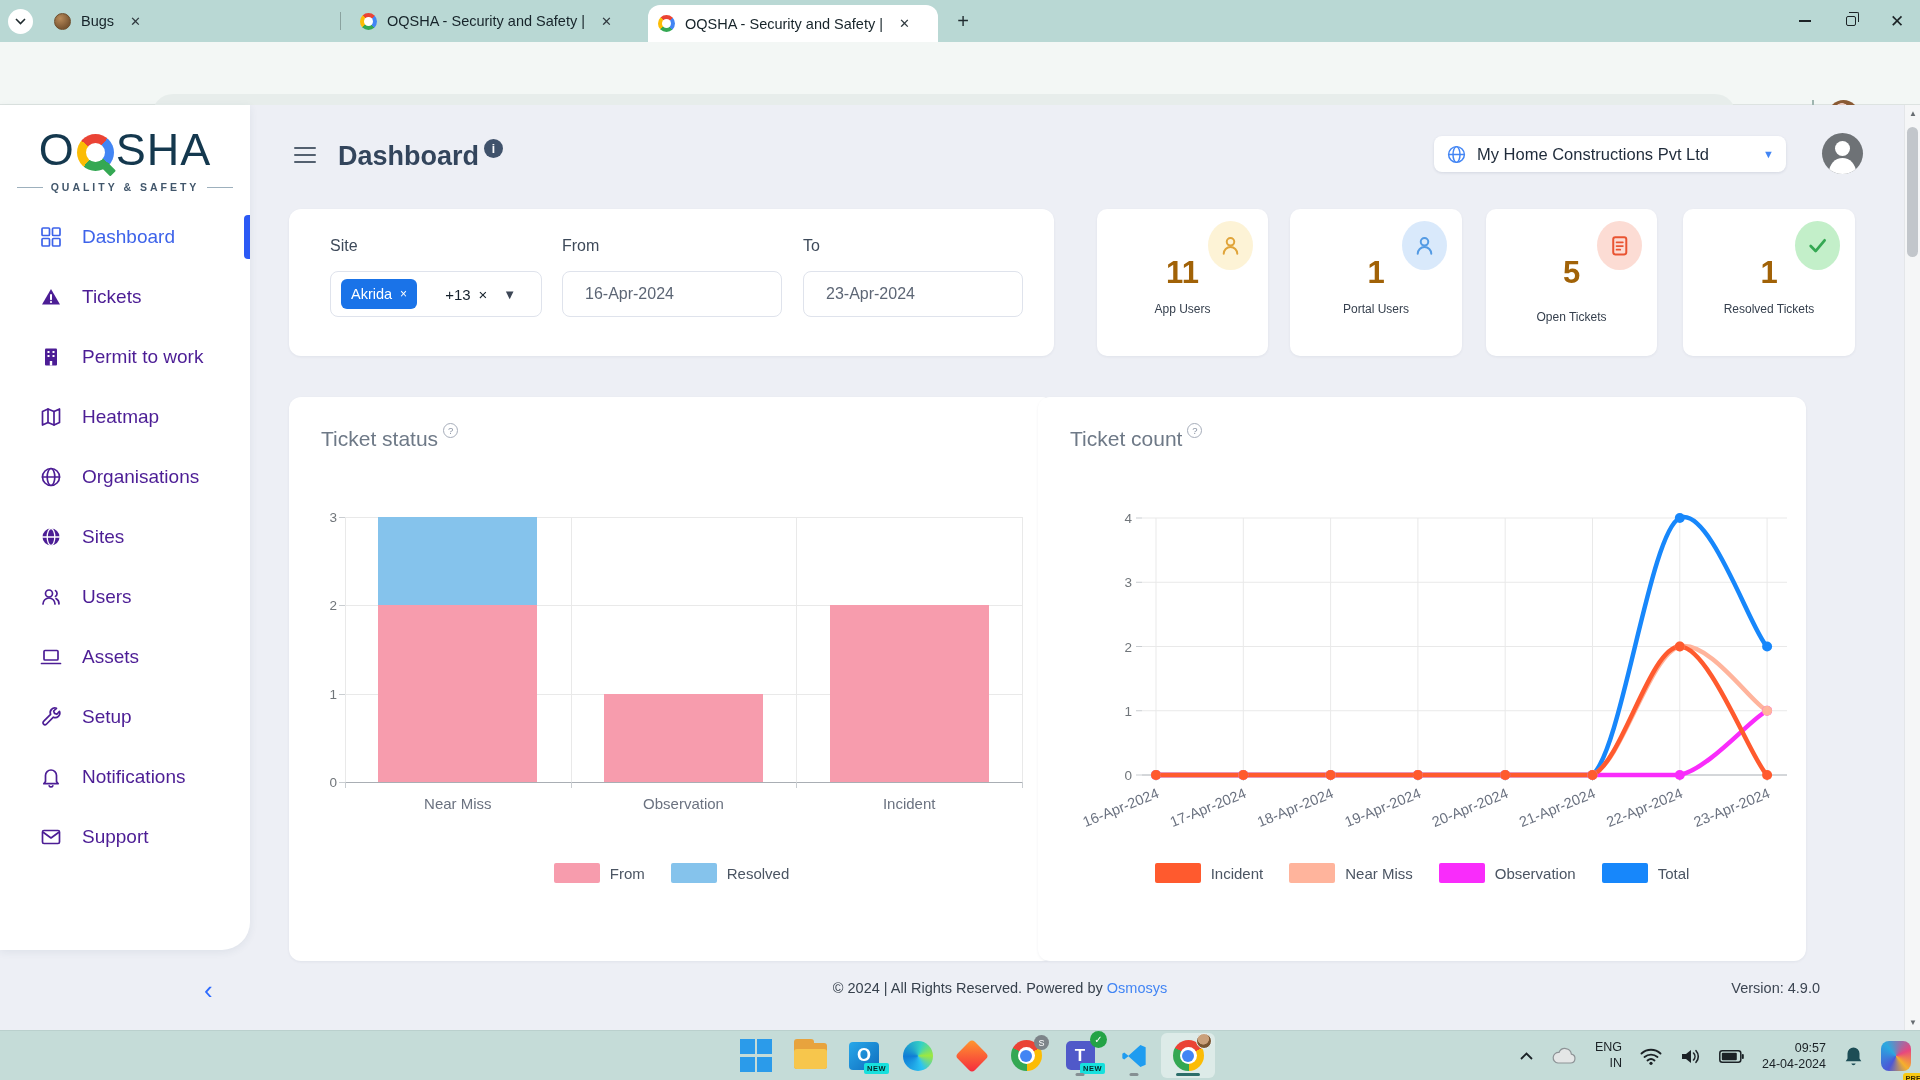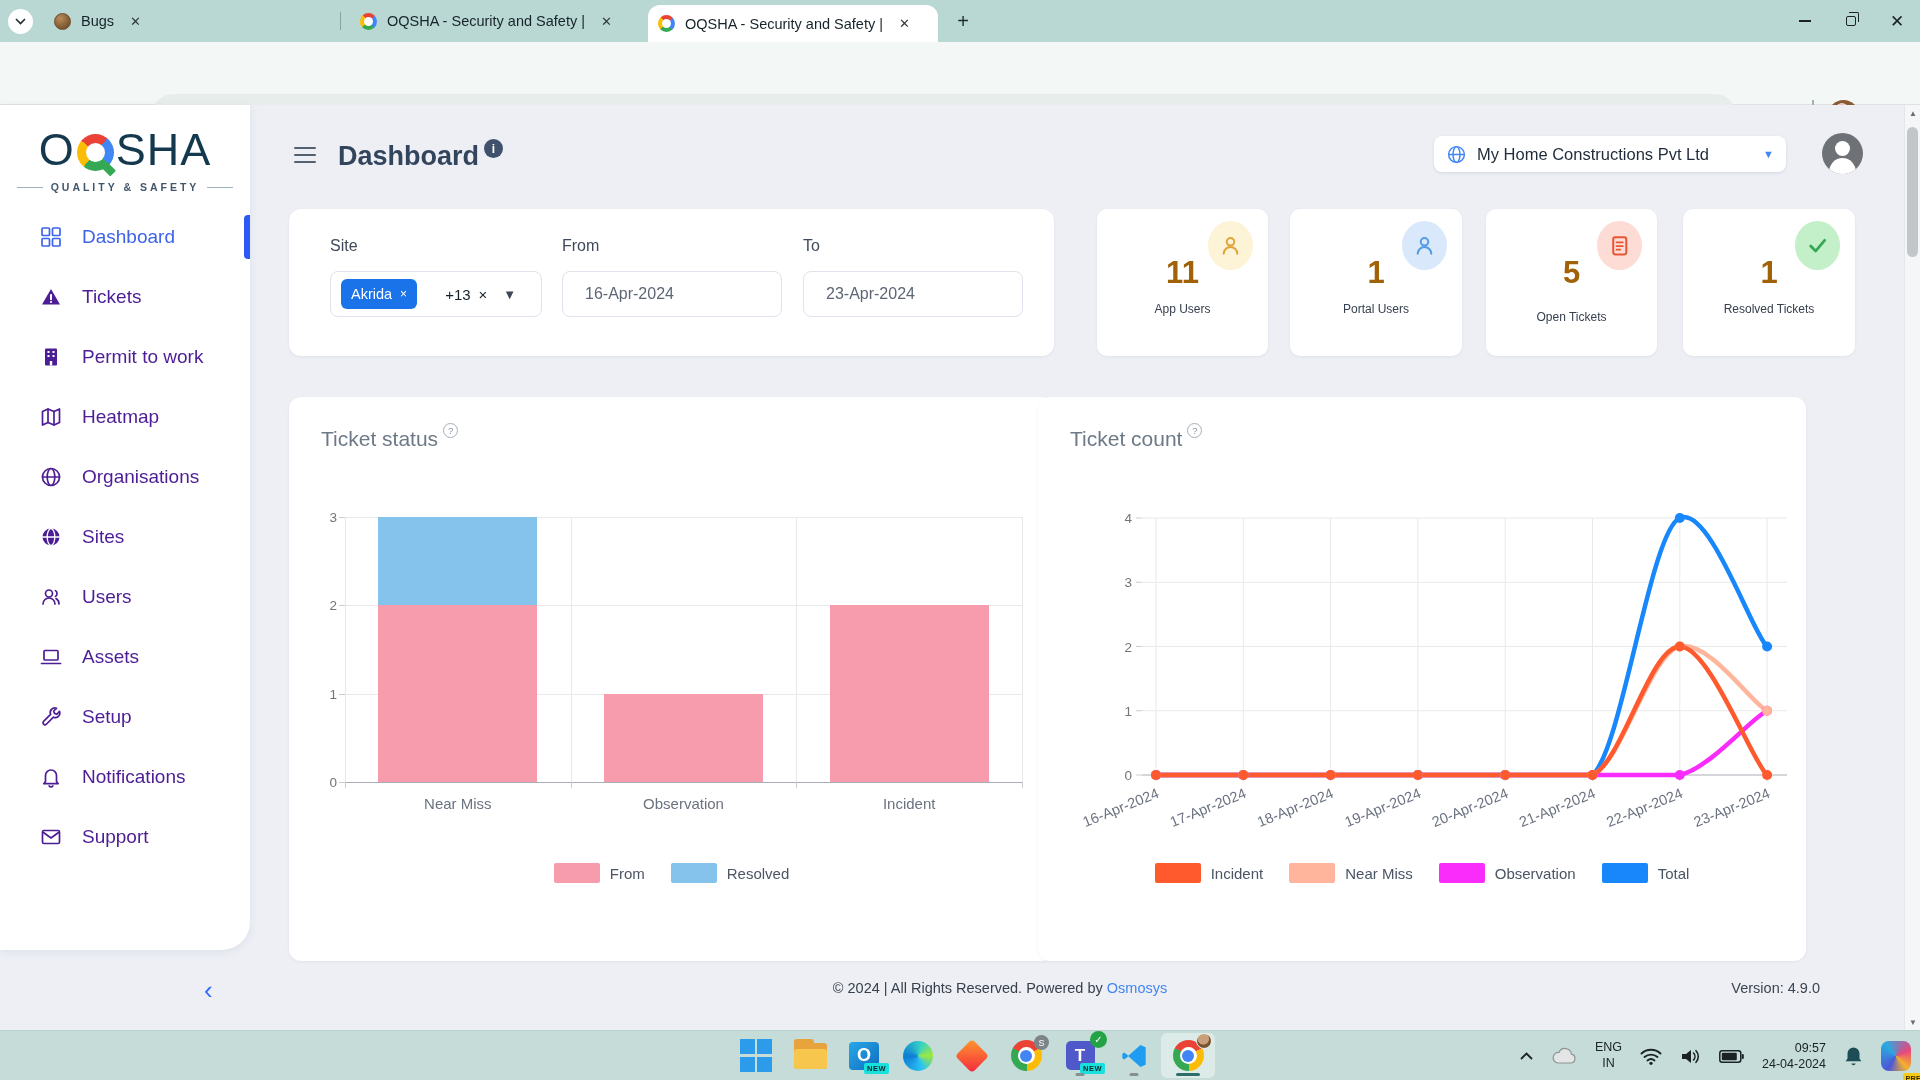--- a/index.html
+++ b/index.html
@@ -159,21 +159,21 @@
     background:conic-gradient(from 300deg,#ea4335 0 120deg,#fbbc05 0 240deg,#34a853 0 360deg);}
   .ic-chrome::before{content:"";position:absolute;inset:7px;background:#fff;border-radius:50%;}
   .ic-chrome::after{content:"";position:absolute;inset:9.5px;background:#4285f4;border-radius:50%;}
   .ic-teams{position:relative;width:29px;height:29px;background:#5059c9;border-radius:5px;color:#fff;
     font-size:17px;font-weight:bold;display:flex;align-items:center;justify-content:center;}
   .ic-copilot{position:relative;width:30px;height:30px;border-radius:8px;
     background:conic-gradient(from 210deg,#4c57d6,#2aa9e0 30%,#e8477f 60%,#f6b02c 80%,#4c57d6);}
   .badge-pre{position:absolute;right:-4px;bottom:-3px;background:#f8c911;color:#3a2c00;font-size:7.5px;font-weight:bold;
     padding:1px 3px;border-radius:3px;}
   .tray{position:absolute;right:0;top:0;height:50px;display:flex;align-items:center;gap:0;color:#1b2226;}
-  .tray .titem{display:flex;align-items:center;justify-content:center;height:50px;padding:0 9px;}
+  .tray .titem{display:flex;align-items:center;justify-content:center;height:50px;padding:0 9px;text-align:right;}
   .lang{font-size:12.5px;line-height:1.25;text-align:center;font-weight:500;}
   .clock{font-size:12.5px;line-height:1.3;text-align:right;font-weight:500;}
   svg{display:block;}
 </style>
 </head>
 <body>
 
 <div class="screen">
 
   <div class="tabstrip">

